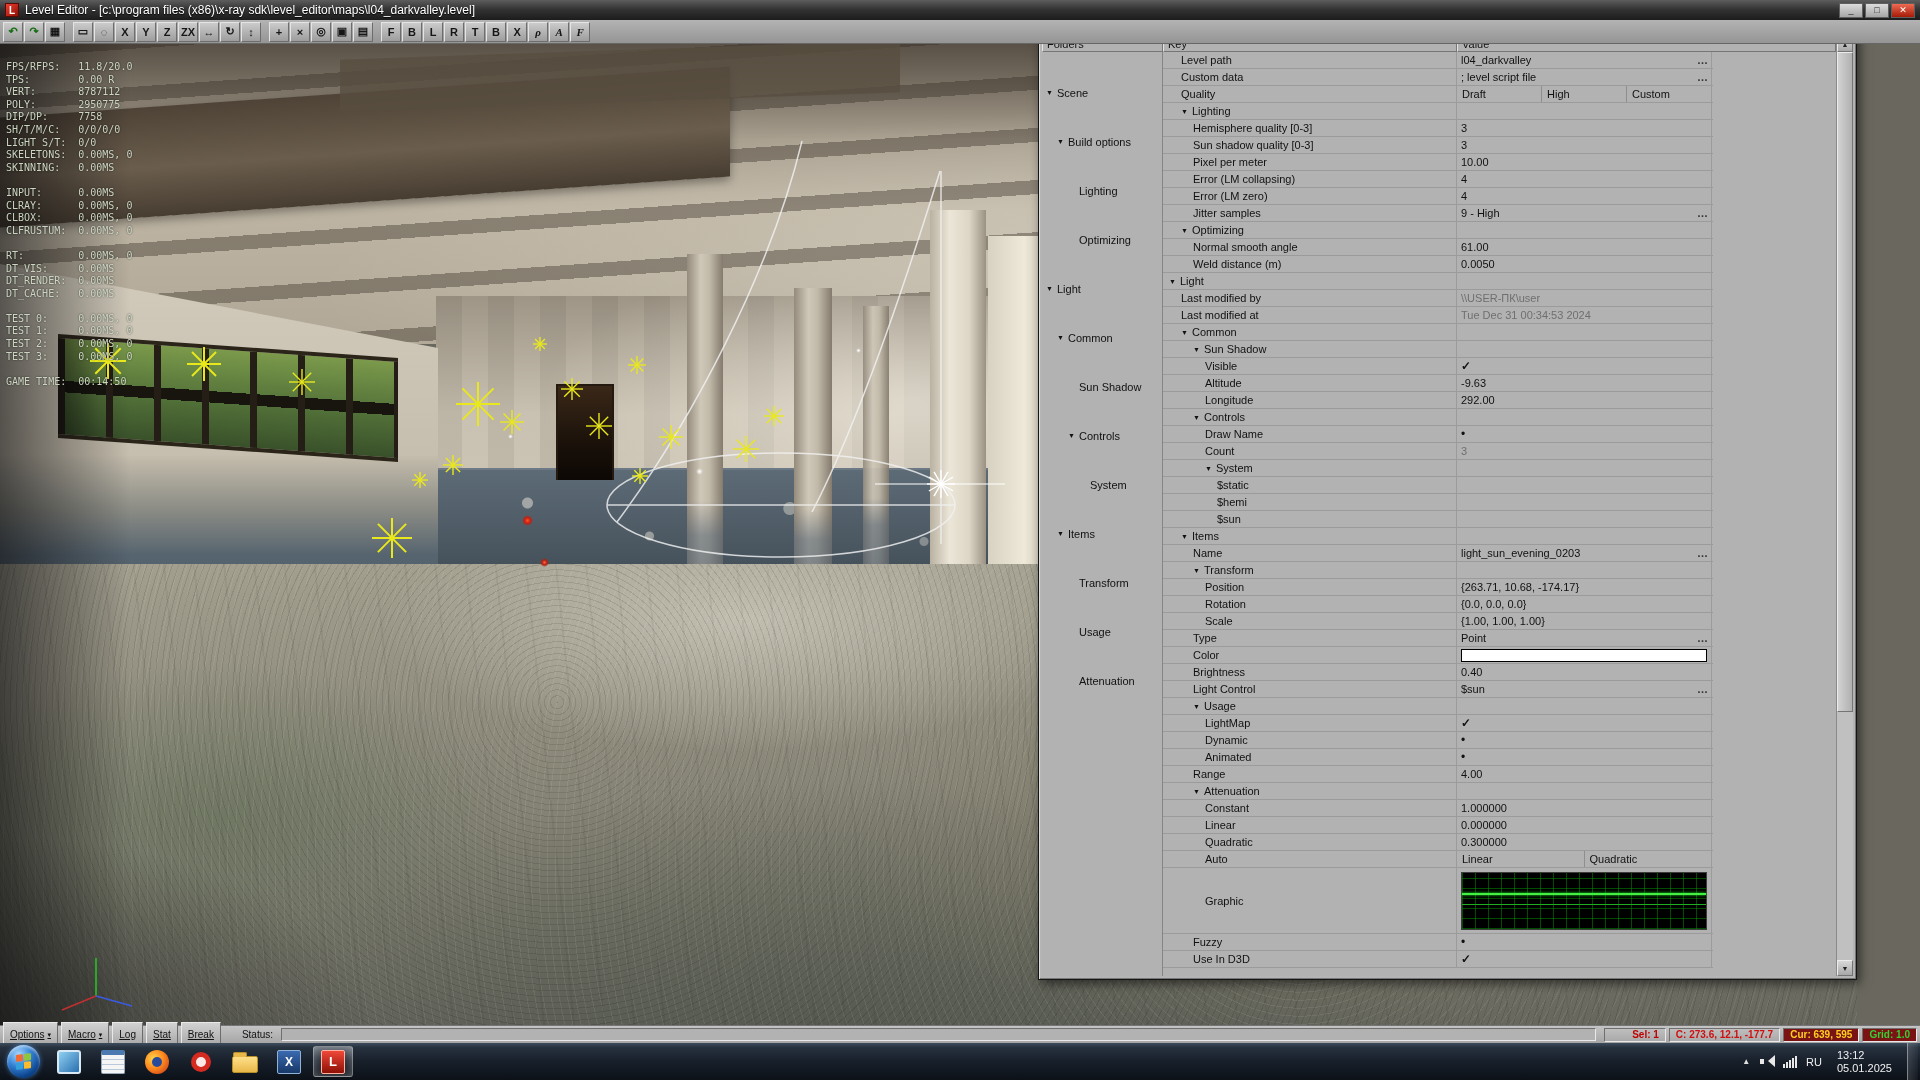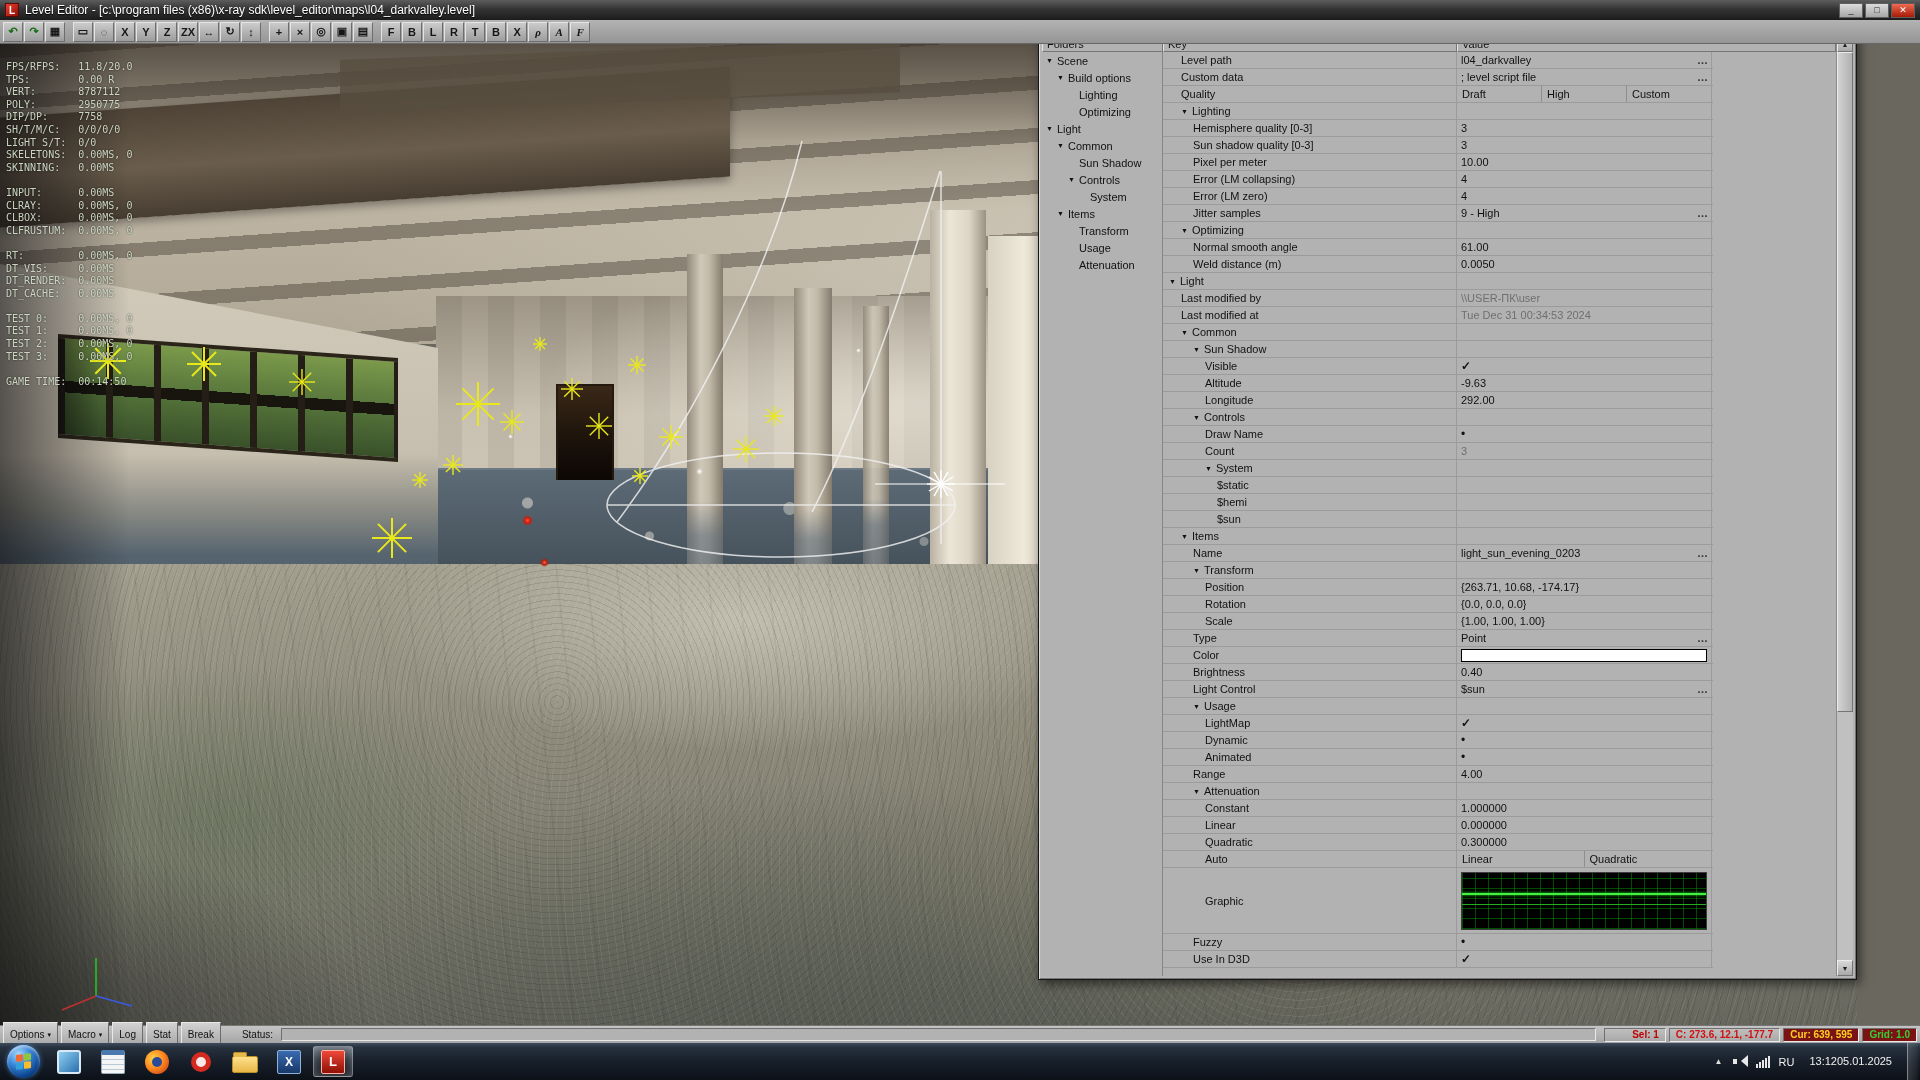--- a/index.html
+++ b/index.html
@@ -127,21 +127,21 @@
     background:linear-gradient(180deg,#6e6e6e,#3a3a3a 50%,#212121);
     display:flex;align-items:center;gap:5px;padding:0 4px;}
   .insp-title .t{color:#fff;font-size:12px;font-weight:bold;text-shadow:0 1px 1px #000;}
   .insp-body{position:absolute;top:22px;left:3px;right:3px;bottom:3px;background:#b2b2b2;overflow:hidden;}
   .insp-head{position:absolute;top:0;left:0;right:17px;height:16px;display:flex;}
   .hcell{height:16px;background:#b2b2b2;border:1px solid;border-color:#e3e3e3 #767676 #767676 #e3e3e3;
     font-size:11px;color:#111;padding:0 4px;display:flex;align-items:center;}
   .hc-folders{width:121px;}.hc-key{width:294px;}.hc-value{flex:1;}
   .insp-cols{position:absolute;top:16px;left:0;right:17px;bottom:0;display:flex;}
   #folders-col{width:121px;border-right:1px solid #858585;overflow:hidden;}
-  .f-item{height:17px;display:flex;align-items:center;font-size:11px;color:#111;white-space:nowrap;}
+  .f-item{height:17px;display:flex;align-items:center;font-size:11px;color:#111;white-space:nowrap;margin-top:32px;}
   .grid-col{flex:1;position:relative;overflow:hidden;background:#b2b2b2;}
   #rows{position:absolute;top:0;left:0;width:550px;}
   .prow{display:flex;width:550px;height:17px;border-bottom:1px solid #9b9b9b;}
   .prow.tall{height:66px;}
   .kcell{width:294px;display:flex;align-items:center;font-size:11px;color:#111;
     border-right:1px solid #9b9b9b;white-space:nowrap;overflow:hidden;}
   .vcell{width:255px;position:relative;display:flex;align-items:center;font-size:11px;color:#111;
     border-right:1px solid #9b9b9b;padding:0 4px;white-space:nowrap;overflow:hidden;}
   .arr{width:11px;font-size:7px;color:#111;flex:0 0 auto;}
   .vtext{overflow:hidden;text-overflow:ellipsis;}
@@ -168,21 +168,21 @@
   .sbtn.up{top:0;}.sbtn.down{bottom:0;}
   .sthumb{position:absolute;left:0;right:0;top:16px;height:660px;
     background:linear-gradient(90deg,#d2d2d2,#b0b0b0);border:1px solid;border-color:#ececec #747474 #747474 #ececec;}
 
   
   #statusbar{position:absolute;left:0;top:1025px;width:1920px;height:18px;
     background:linear-gradient(#c4c4c4,#a6a6a6);border-top:1px solid #757575;
     display:flex;align-items:center;gap:3px;padding:0 3px;z-index:60;font-size:10px;}
   .st-btn{height:26px;background:linear-gradient(#d2d2d2,#a4a4a4);
     border:1px solid;border-color:#e9e9e9 #6c6c6c #6c6c6c #e9e9e9;
-    padding:12px 6px;display:flex;align-items:center;gap:3px;color:#111;}
+    padding:12px 6px;display:flex;align-items:center;gap:3px;color:#111;text-decoration:underline;}
   .st-btn .dd{font-size:7px;}
   .st-label{margin-left:18px;color:#111;}
   .st-field{flex:1;height:13px;margin:0 5px;background:#b2b2b2;
     border:1px solid;border-color:#6f6f6f #e9e9e9 #e9e9e9 #6f6f6f;}
   .st-seg{height:14px;padding:0 6px;display:flex;align-items:center;font-weight:bold;
     border:1px solid;border-color:#6f6f6f #e9e9e9 #e9e9e9 #6f6f6f;white-space:nowrap;}
   .seg-sel{color:#c00000;padding-left:27px;}
   .seg-coords{color:#d01010;}
   .seg-cur{background:#7a1414;color:#ffd020;}
   .seg-grid{background:#7a1414;color:#35d035;}
@@ -216,21 +216,21 @@
   .ic-xrs{background:linear-gradient(#3a6ab0,#183868);border:1px solid #8fb2d8;font-size:12px;border-radius:2px;}
   .ic-level-editor{background:linear-gradient(#ef4838,#8e1006);border:1px solid #ffb2a2;font-size:13px;border-radius:2px;}
   #tray{margin-left:auto;display:flex;align-items:center;gap:9px;padding-right:2px;color:#f0f0f0;}
   .tray-up{font-size:8px;color:#e0e0e0;}
   .spk{position:relative;width:15px;height:13px;}
   .spk::before{content:"";position:absolute;left:1px;top:4px;width:4px;height:5px;background:#e8e8e8;}
   .spk::after{content:"";position:absolute;left:3px;top:0;border:6.5px solid transparent;border-right:7px solid #e8e8e8;}
   .net{display:flex;align-items:flex-end;gap:1px;height:12px;}
   .net i{display:block;width:2px;background:#e8e8e8;}
   .lang{font-size:11px;}
-  .clock{display:flex;flex-direction:row;align-items:flex-end;line-height:13px;font-size:11px;padding:0 6px;}
+  .clock{display:flex;flex-direction:column;align-items:flex-start;line-height:13px;font-size:11px;padding:0 6px;}
   .show-desktop{width:11px;height:37px;border-left:1px solid rgba(255,255,255,.45);
     background:linear-gradient(90deg,rgba(255,255,255,.14),rgba(255,255,255,.03));}
 </style>
 </head>
 <body>
 
 <div id="root">
 
   <div id="titlebar">
     <div class="app-icon">L</div>

